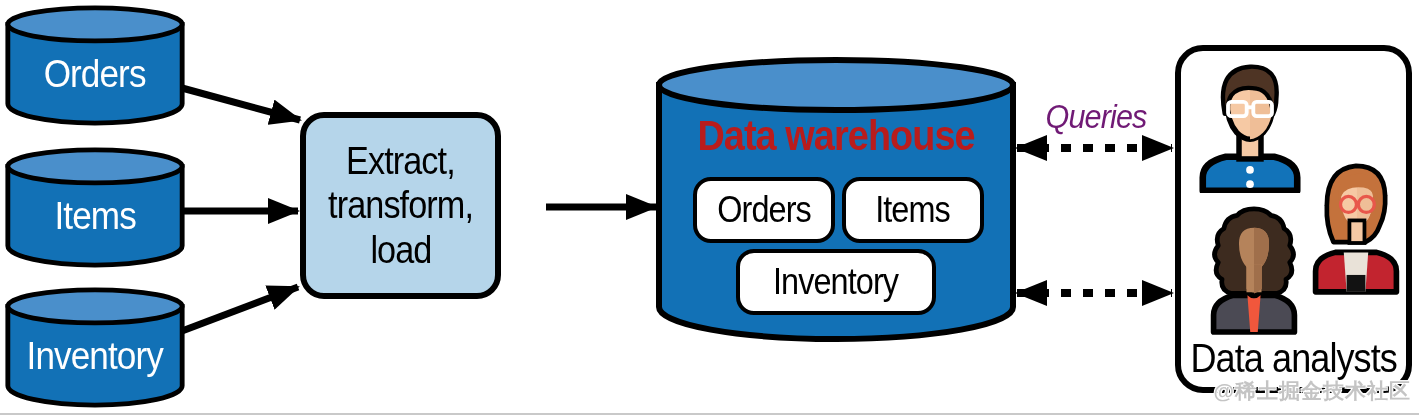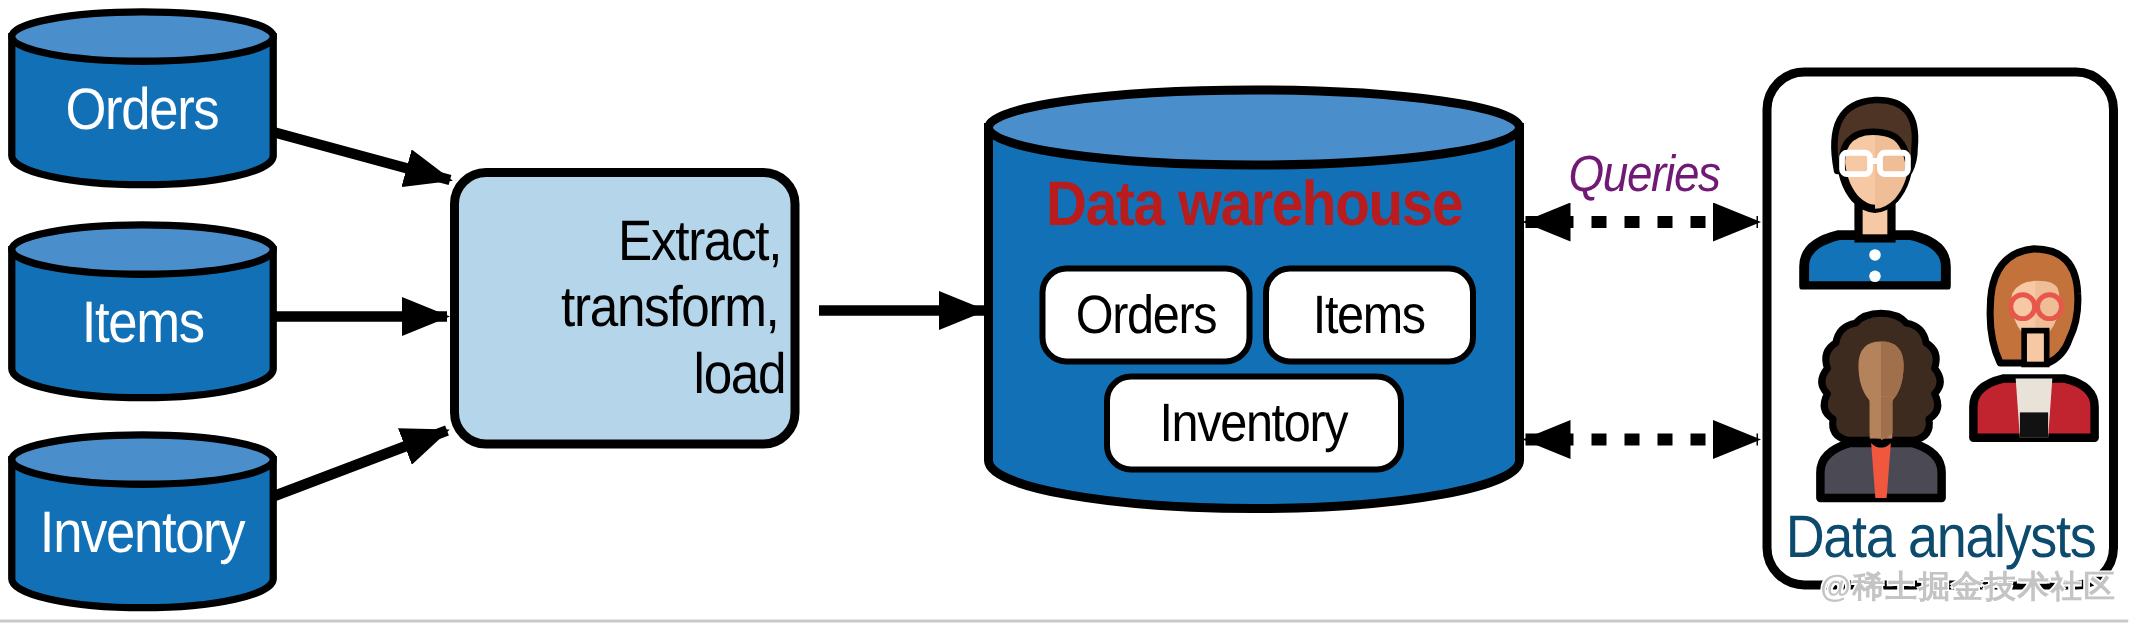--- a/index.html
+++ b/index.html
@@ -18,23 +18,23 @@
 
   .arrows-layer { position:absolute; left:0; top:0; }
 
   .cylinder { position:absolute; }
   .cylinder svg { width:100%; height:100%; }
   .cyl-label { position:absolute; left:0; top:0; right:0; bottom:0;
     display:flex; align-items:center; justify-content:center;
     padding-top:14px; color:#fff; font-size:39px; letter-spacing:-1px; }
   .cond { display:inline-block; transform:scaleX(0.9); white-space:nowrap; }
 
-  .etl-box { position:absolute; left:300px; top:112px; width:233px; height:187px;
+  .etl-box { position:absolute; left:300px; top:112px; width:201px; height:187px;
     background:var(--etl-fill); border:6px solid var(--outline); border-radius:24px;
-    display:flex; flex-direction:column; align-items:flex-end; justify-content:center;
+    display:flex; flex-direction:column; align-items:center; justify-content:center;
     font-size:38px; line-height:1.16; color:#000; letter-spacing:-1px; }
 
   .warehouse { position:absolute; left:654px; top:55px; width:364px; height:292px; }
   .warehouse svg { width:100%; height:100%; }
   .wh-title { position:absolute; left:0; right:0; top:58px; height:46px;
     display:flex; align-items:center; justify-content:center;
     color:#b91c1c; font-size:42px; font-weight:bold; letter-spacing:-1px; }
   .wh-box { position:absolute; background:#fff; border:4px solid var(--outline);
     border-radius:18px; display:flex; align-items:center; justify-content:center;
     font-size:36px; color:#000; letter-spacing:-1px; }
@@ -44,21 +44,21 @@
 
   .queries-label { position:absolute; left:1020px; top:94px; width:152px; height:44px;
     display:flex; align-items:center; justify-content:center;
     font-style:italic; font-size:34px; color:#701a75; letter-spacing:-1px; }
 
   .analysts-panel { position:absolute; left:1175px; top:45px; width:237px; height:348px;
     background:#fff; border:6px solid var(--outline); border-radius:28px; }
   .avatar { position:absolute; }
   .analysts-label { position:absolute; left:0; right:0; bottom:6px; height:46px;
     display:flex; align-items:center; justify-content:center;
-    font-size:40px; color:#0c4a6e; letter-spacing:-1px; }
+    font-size:40px; color:#000000; letter-spacing:-1px; }
 
   .watermark { position:absolute; right:8px; top:377px;
     font-size:21px; font-weight:bold; color:var(--watermark-gray);
     text-shadow:-1px -1px 0 #fff, 1px -1px 0 #fff, -1px 1px 0 #fff, 1px 1px 0 #fff;
     letter-spacing:1px;margin-left:22px; }
 
   .bottom-line { position:absolute; left:0; right:0; bottom:1px; height:2px;
     background:#c9c9c9; }
 </style>
 </head>

